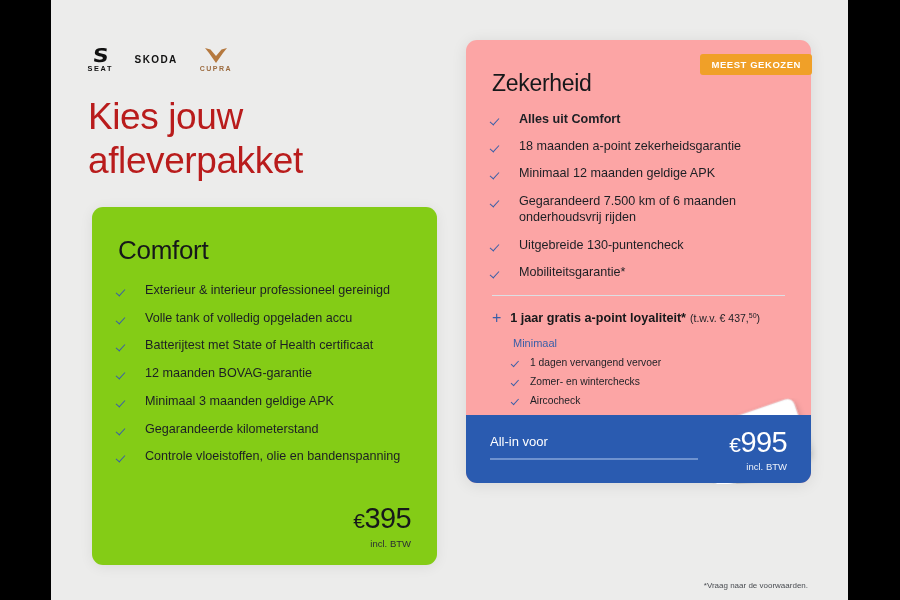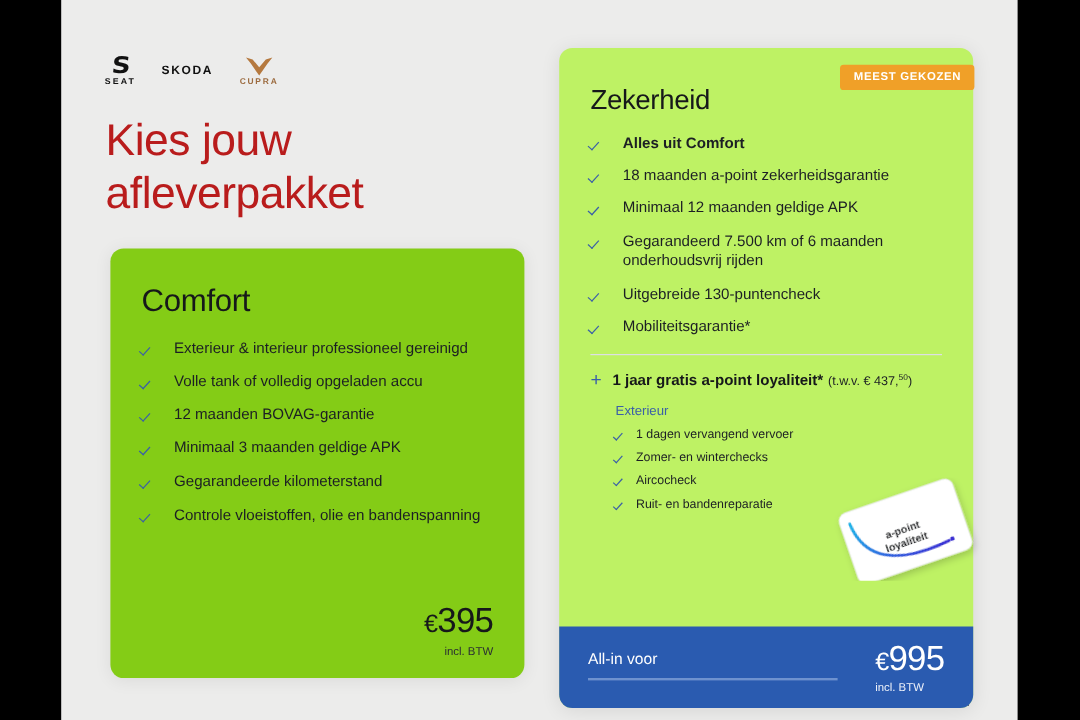--- a/index.html
+++ b/index.html
@@ -79,22 +79,22 @@
     width: 345px; height: 358px;
     background: #84cc16;
     border-radius: 11px;
     box-shadow: 0 2px 14px rgba(0,0,0,0.07);
   }
   .card-comfort .inner { padding: 28px 26px 0 26px; }
 
   .card-zeker {
     position: absolute;
     left: 415px; top: 40px;
-    width: 345px; height: 550px;
-    background: #bef264;
+    width: 345px; height: 443px;
+    background: #fca5a5;
     border-radius: 11px;
     box-shadow: 0 2px 16px rgba(0,0,0,0.09);
     overflow: visible;
   }
   .card-zeker .inner { padding: 30px 26px 0 26px; position: relative; z-index: 2;}
 
   .badge {
     position: absolute;
     right: -1px; top: 14px;
     background: #f0a028;
@@ -247,21 +247,21 @@
   .footer-row {
     display: flex;
     align-items: flex-start;
     justify-content: space-between;
   }
   .footer-label {
     font-size: 13px;
     color: #fff;
     padding-top: 6px;
   }
-  .footer-price { text-align: left; }
+  .footer-price { text-align: right; }
   .footer-price .amount {
     font-size: 29px;
     font-weight: 400;
     color: #fff;
     letter-spacing: -0.6px;
     line-height: 1;
   }
   .footer-price .amount .cur { font-size: 21px; }
   .footer-price .btw {
     font-size: 9.5px;
@@ -314,20 +314,24 @@
           <li>
             <span class="chk"></span>
             <span>Exterieur &amp; interieur professioneel gereinigd</span>
           </li>
           <li>
             <span class="chk"></span>
             <span>Volle tank of volledig opgeladen accu</span>
           </li>
           <li>
             <span class="chk"></span>
+            <span>Batterijtest met State of Health certificaat</span>
+          </li>
+          <li>
+            <span class="chk"></span>
             <span>12 maanden BOVAG-garantie</span>
           </li>
           <li>
             <span class="chk"></span>
             <span>Minimaal 3 maanden geldige APK</span>
           </li>
           <li>
             <span class="chk"></span>
             <span>Gegarandeerde kilometerstand</span>
           </li>
@@ -377,21 +381,21 @@
         <div class="divider"></div>
 
         <div class="plus-row">
           <span class="plus-sign">+</span>
           <span>
             <span class="main">1 jaar gratis a-point loyaliteit*</span><span class="paren"><span>(t.w.v. € 437,</span><span class="sup">50</span><span>)</span></span>
           </span>
         </div>
 
         <div class="incl">
-          <div class="incl-title">Exterieur</div>
+          <div class="incl-title">Minimaal</div>
           <ul class="sublist">
             <li>
               <span class="chk-sm"></span>
               <span>1 dagen vervangend vervoer</span>
             </li>
             <li>
               <span class="chk-sm"></span>
               <span>Zomer- en winterchecks</span>
             </li>
             <li>

